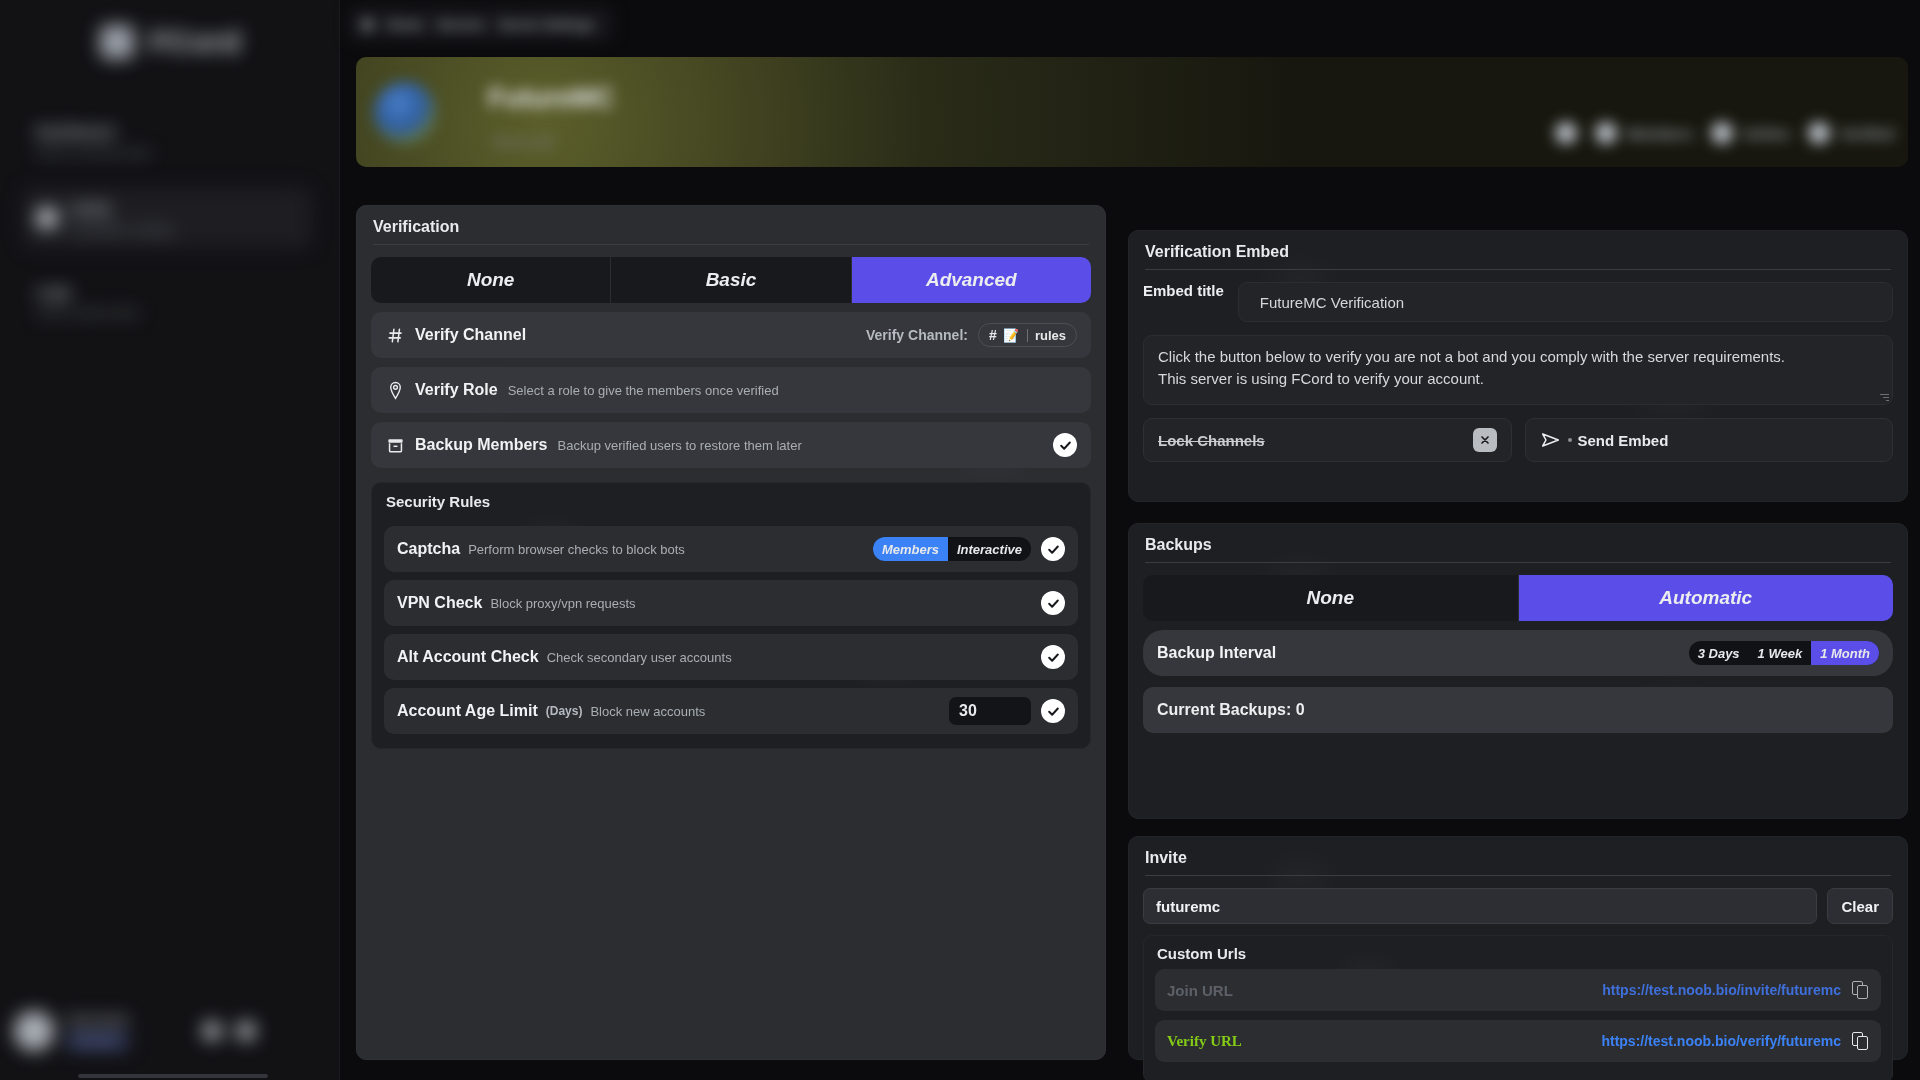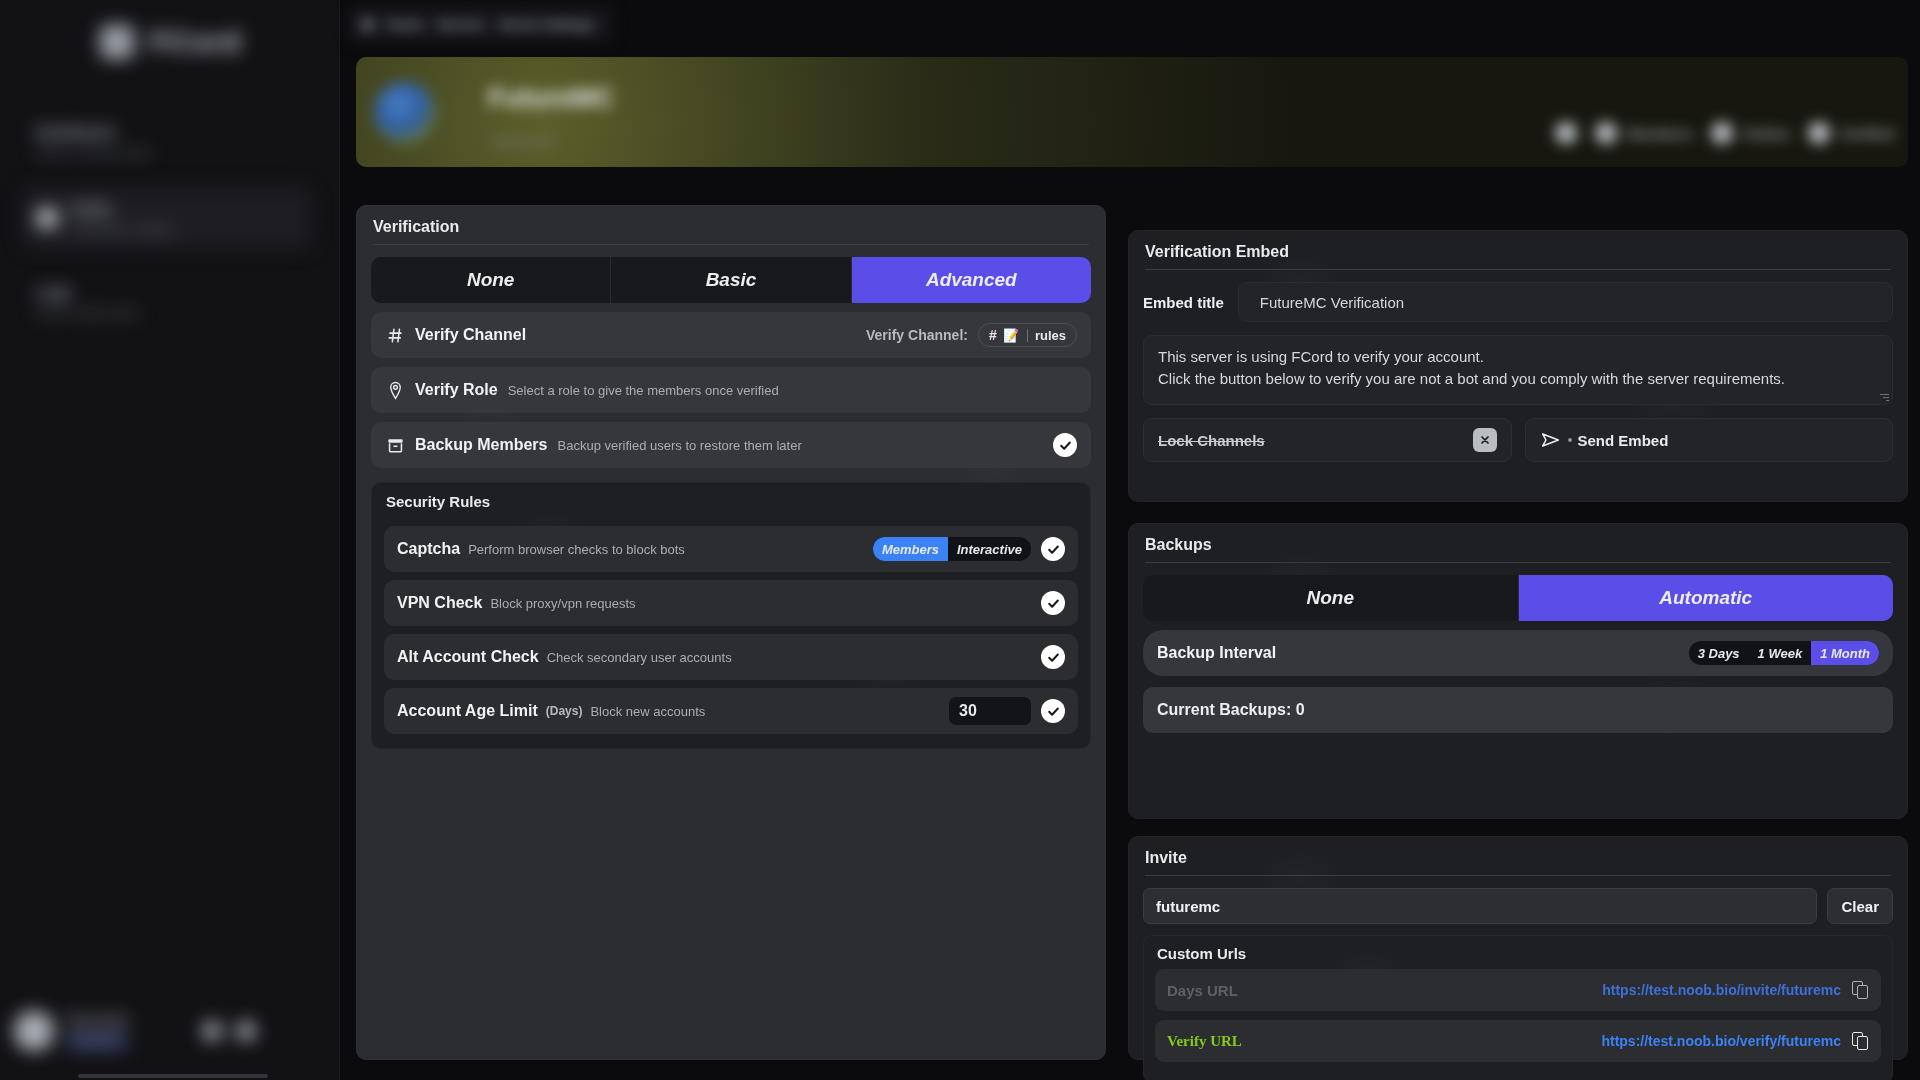--- a/index.html
+++ b/index.html
@@ -164,21 +164,21 @@
   .pill.blue { background: #3b82f6; }
   .pill.purple { background: #5b4de8; }
 
   .numbox {
     width: 82px; height: 28px; border-radius: 7px; background: #131417;
     display: flex; align-items: center; padding: 0 10px;
     font-size: 16px; font-weight: 700; color: #e8eaec;
   }
 
   
-  .field-row { display: flex; align-items: center; gap: 14px; margin: 0 14px; }
+  .field-row { display: flex; align-items: flex-start; gap: 14px; margin: 0 14px; }
   .field-lab { font-size: 15px; font-weight: 700; color: #eceef0; white-space: nowrap; }
   .textinput {
     flex: 1; height: 40px; border-radius: 9px; background: #232428;
     display: flex; align-items: center; gap: 8px; padding: 0 13px;
     font-size: 15px; color: #d4d7da; border: 1px solid #2b2d31;
   }
   .pin-ic { color: #ec2a76; font-size: 15px; }
 
   .textarea {
     margin: 13px 14px 0 14px; height: 70px; border-radius: 9px; background: #232428;
@@ -455,22 +455,22 @@
 
     <div class="field-row">
       <div class="field-lab">Embed title</div>
       <div class="textinput">
         <span class="pin-ic" style="font-size:0">pin-icon</span>
         <span>FutureMC Verification</span>
       </div>
     </div>
 
     <div class="textarea">
+      <div class="ta-line">Click the button below to verify you are not a bot and you comply with the server requirements.</div>
       <div class="ta-line">This server is using FCord to verify your account.</div>
-      <div class="ta-line">Click the button below to verify you are not a bot and you comply with the server requirements.</div>
       <span class="resize">
           <i style="width:9px"></i>
           <i style="width:6px"></i>
           <i style="width:3px"></i>
         </span>
     </div>
 
     <div class="btn-grid">
       <div class="btn">
         <span class="btn-lab strike">Lock Channels</span>
@@ -521,21 +521,21 @@
 
     <div class="invite-input-row">
       <div class="invite-input">futuremc</div>
       <div class="clear-btn">Clear</div>
     </div>
 
     <div class="urls-box">
       <div class="sect-title">Custom Urls</div>
 
       <div class="url-row">
-        <span class="url-lab dim">Days URL</span>
+        <span class="url-lab dim">Join URL</span>
         <span class="url-val dim"><span>https://test.noob.bio/invite/</span><b>futuremc</b></span>
         <span class="copy-ic">
             <i></i>
             <u></u>
           </span>
       </div>
 
       <div class="url-row">
         <span class="url-lab lit">Verify URL</span>
         <span class="url-val lit"><span>https://test.noob.bio/verify/</span><b>futuremc</b></span>

